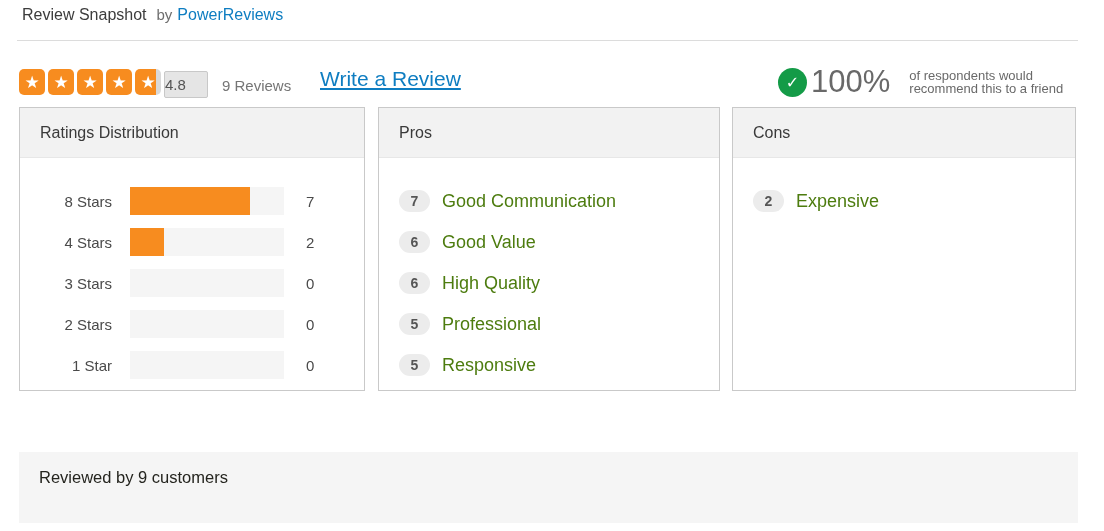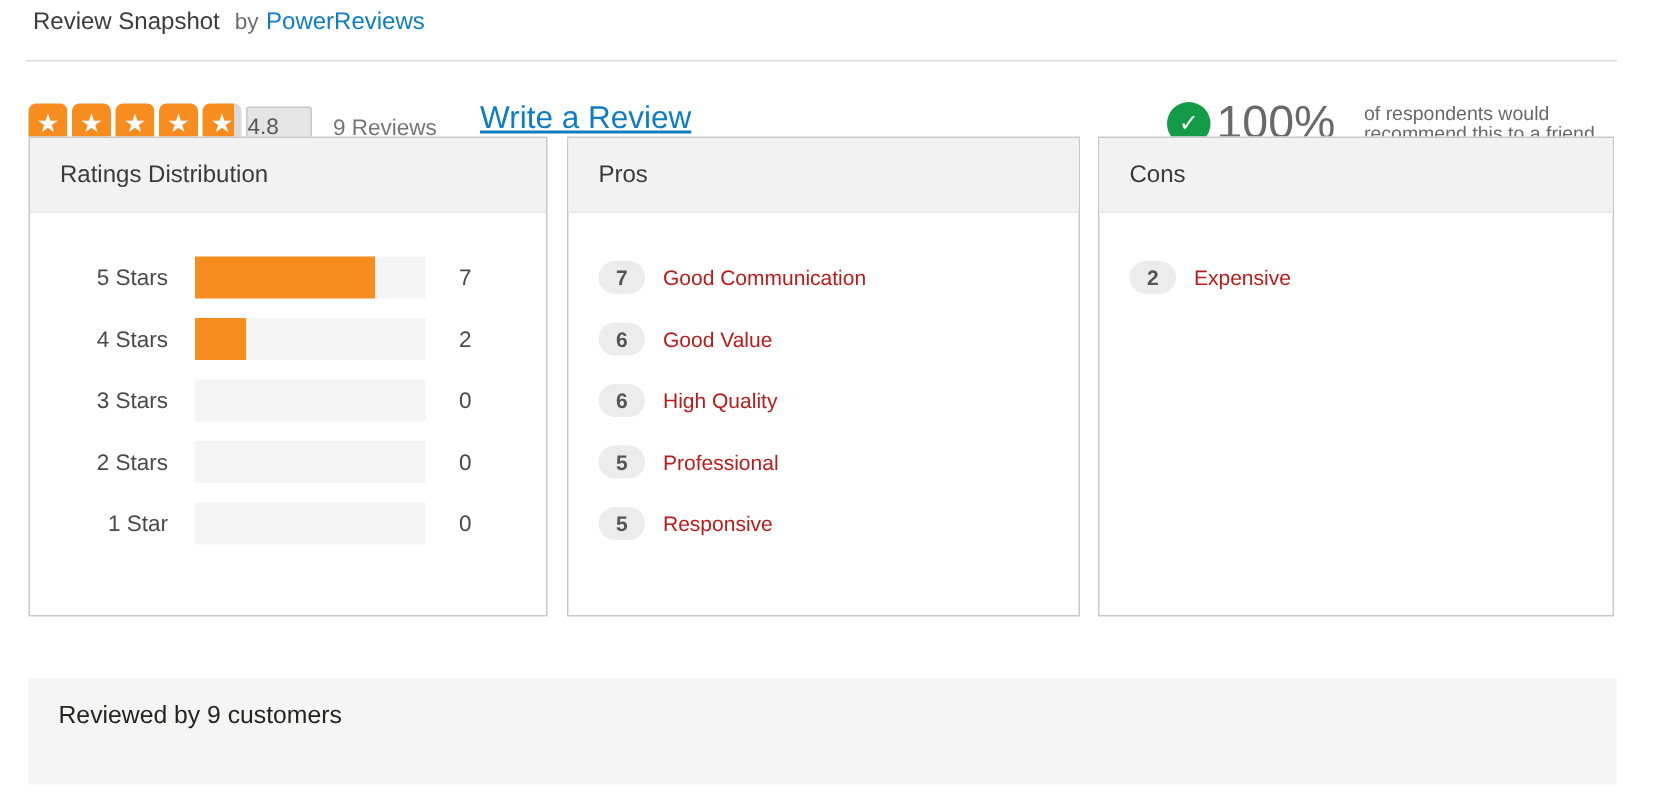--- a/index.html
+++ b/index.html
@@ -41,21 +41,21 @@
   .recommend { position:absolute; left:778px; top:64px; display:flex; align-items:center; }
   .check-circle {
     width:29px; height:29px; border-radius:50%; background:var(--success-green);
     color:#fff; font-size:16px; font-weight:bold; text-align:center; line-height:29px;
     flex-shrink:0;
   }
   .rec-percent { font-size:31px; color:#696969; margin-left:4px; }
   .rec-text { margin-left:19px; font-size:13px; color:#696969; line-height:13.5px; }
 
   
-  .panel { position:absolute; top:91px; height:320px; background:#fff; border:1px solid #c9c9c9; }
+  .panel { position:absolute; top:107px; height:284px; background:#fff; border:1px solid #c9c9c9; }
   .panel-ratings { left:19px;  width:346px; }
   .panel-pros    { left:378px; width:342px; }
   .panel-cons    { left:732px; width:344px; }
   .panel-header {
     height:50px; background:#f2f2f2; border-bottom:1px solid #e7e7e7;
     padding-left:20px; line-height:50px; font-size:16px; color:#3a3a3a;
   }
 
   
   .ratings-body { padding-top:29px; }
@@ -66,21 +66,21 @@
   .rating-count { margin-left:22px; font-size:15px; color:#4a4a4a; }
 
   
   .tags-body { padding:32px 0 0 20px; }
   .tag-item { display:flex; align-items:center; height:22px; margin-bottom:19px; cursor:pointer; }
   .tag-badge {
     min-width:31px; height:22px; padding:0 10px; border-radius:11px;
     background:#ececec; color:#555; font-size:14px; font-weight:bold;
     display:flex; align-items:center; justify-content:center;
   }
-  .tag-label { margin-left:12px; font-size:14px; color:#b91c1c; }
+  .tag-label { margin-left:12px; font-size:18px; color:#4d7c0f; }
 
   
   .footer { position:absolute; left:19px; top:452px; width:1059px; height:71px; background:#f5f5f5; }
   .reviewed-by { position:absolute; left:20px; top:16px; font-size:16.5px; color:#25251f; }
   .sort-wrap { position:absolute; right:21px; top:11px; width:183px; height:34px; }
   .sort-select {
     width:100%; height:100%; appearance:none; -webkit-appearance:none; -moz-appearance:none;
     border:1px solid #2b2b2b; border-radius:2px; background:#fff;
     padding:0 32px 0 12px; font-size:15px; color:#0d0d20;
     font-family:"Liberation Sans","DejaVu Sans",sans-serif; cursor:pointer;
@@ -116,21 +116,21 @@
     <span class="rec-text">
       <span>of respondents would</span><br>
       <span>recommend this to a friend</span>
     </span>
   </div>
 
   <div class="panel panel-ratings">
     <div class="panel-header">Ratings Distribution</div>
     <div class="ratings-body">
       <div class="rating-row">
-        <span class="rating-label">5 Stars</span>
+        <span class="rating-label">8 Stars</span>
         <span class="rating-track">
             <span class="rating-fill" style="width: 77.7778%;"></span>
           </span>
         <span class="rating-count">7</span>
       </div>
       <div class="rating-row">
         <span class="rating-label">4 Stars</span>
         <span class="rating-track">
             <span class="rating-fill" style="width: 22.2222%;"></span>
           </span>

